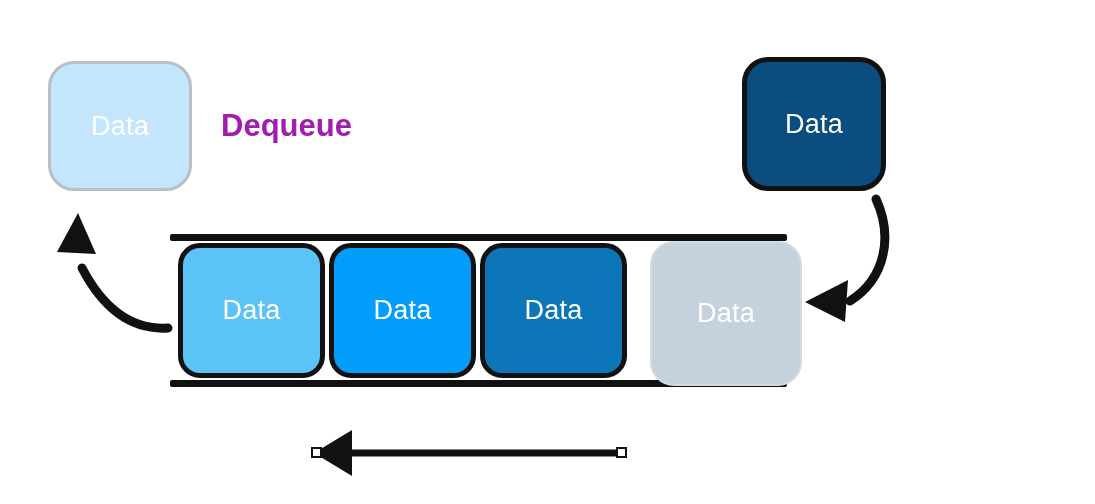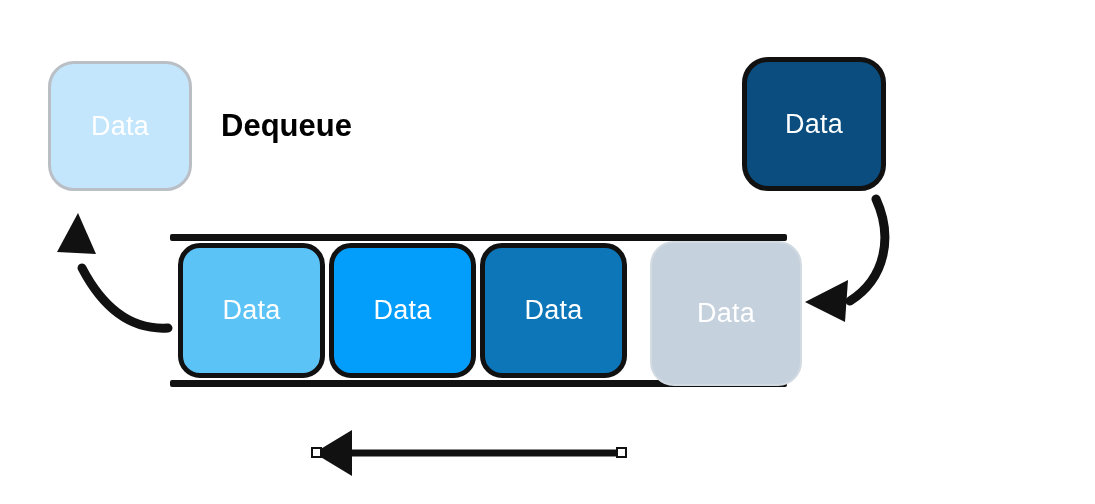--- a/index.html
+++ b/index.html
@@ -97,21 +97,21 @@
     border-radius: 2px;
   }
   #rail-top { top: 234px; }
   #rail-bottom { top: 380px; }
 
   .caption {
     position: absolute;
     font-family: "Liberation Sans", sans-serif;
     font-weight: bold;
     font-size: 31px;
-    color: #000000;
+    color: #a21caf;
     white-space: nowrap;
     user-select: none;
     line-height: 1;
   }
   #caption-dequeue { left: 221px; top: 110px; }
   #caption-enqueue { left: 911px; top: 254px; }
 
   svg.overlay {
     position: absolute;
     left: 0;

